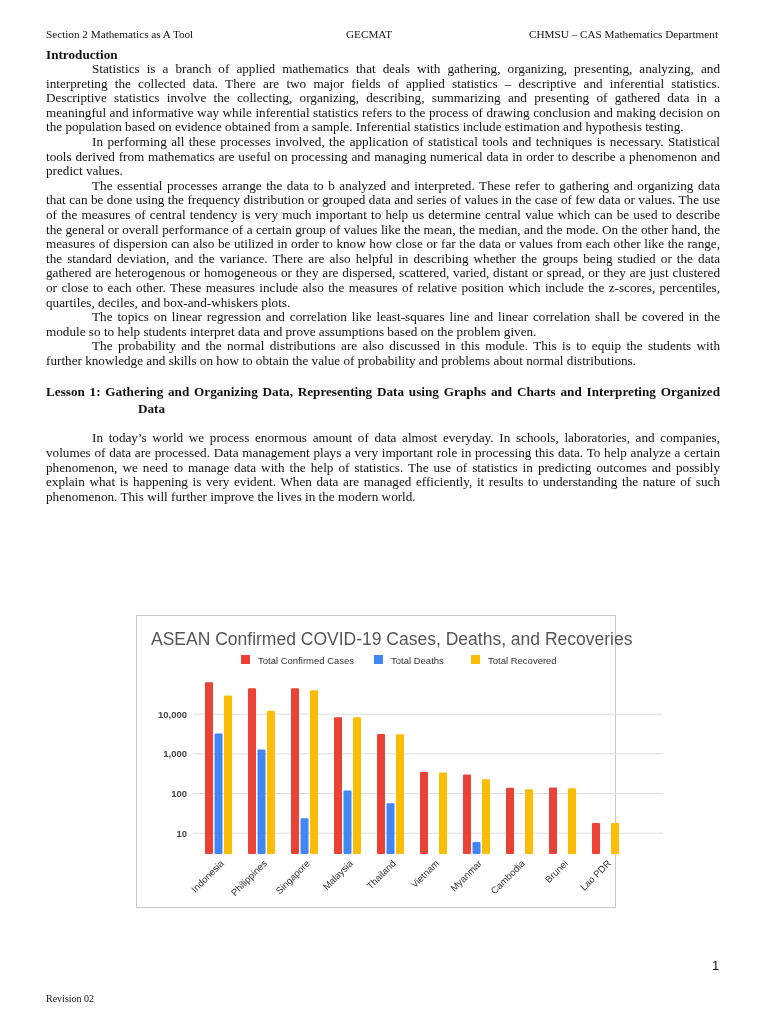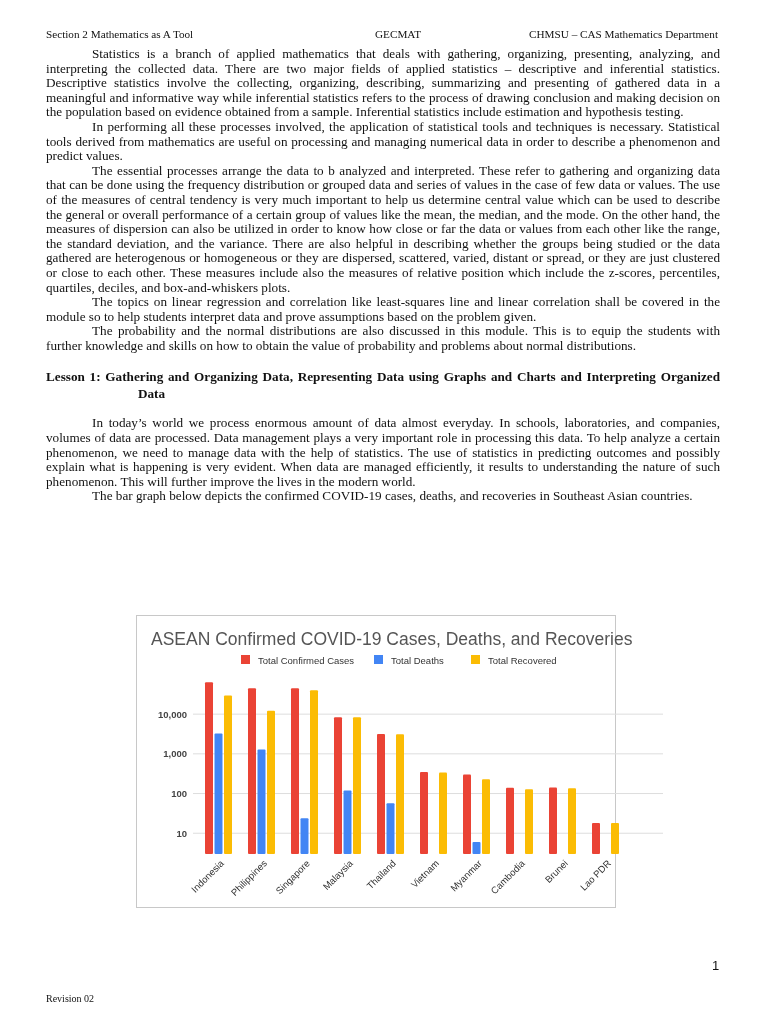--- a/index.html
+++ b/index.html
@@ -1,21 +1,21 @@
 <!DOCTYPE html>
 <html><head>
 <meta charset="utf-8">
 <style>
   html, body { margin: 0; padding: 0; background: #ffffff; }
   body { width: 768px; height: 1024px; position: relative; overflow: hidden;
          font-family: "Liberation Serif", serif; color: #111; }
   .header { position: absolute; top: 28px; left: 46px; width: 672px; height: 16px;
             font-size: 11.2px; }
   .header .l { position: absolute; left: 0; top: 0; }
-  .header .c { position: absolute; left: 300px; top: 0; margin-left: 29px; }
+  .header .c { position: absolute; left: 300px; top: 0; }
   .header .r { position: absolute; right: 0; top: 0; }
   .content { position: absolute; top: 47px; left: 46px; width: 674px;
              font-size: 13.2px; line-height: 14.6px; }
   .content h2 { margin: 0; font-size: 13.2px; font-weight: bold; line-height: 15px; }
   .content p { margin: 0; text-align: justify; text-indent: 46px; }
   .lesson { margin-top: 15px !important; font-weight: bold; text-indent: 0 !important;
             padding-left: 92px; text-indent: -92px !important; line-height: 17px; text-align: left; }
   .gap { height: 14px; }
   .chart-box { position: absolute; left: 136px; top: 615px; width: 480px; height: 293px;
                border: 1px solid #c8c8c8; background: #fff; box-sizing: border-box; }
@@ -27,29 +27,29 @@
 </head>
 <body>
 
 <div class="header">
   <span class="l">Section 2 Mathematics as A Tool</span>
   <span class="c">GECMAT</span>
   <span class="r">CHMSU – CAS Mathematics Department</span>
 </div>
 
 <div class="content">
+  <h2>Introduction</h2>
   <p>Statistics is a branch of applied mathematics that deals with gathering, organizing, presenting, analyzing, and interpreting the collected data. There are two major fields of applied statistics – descriptive and inferential statistics. Descriptive statistics involve the collecting, organizing, describing, summarizing and presenting of gathered data in a meaningful and informative way while inferential statistics refers to the process of drawing conclusion and making decision on the population based on evidence obtained from a sample. Inferential statistics include estimation and hypothesis testing.</p>
   <p>In performing all these processes involved, the application of statistical tools and techniques is necessary. Statistical tools derived from mathematics are useful on processing and managing numerical data in order to describe a phenomenon and predict values.</p>
   <p>The essential processes arrange the data to b analyzed and interpreted. These refer to gathering and organizing data that can be done using the frequency distribution or grouped data and series of values in the case of few data or values. The use of the measures of central tendency is very much important to help us determine central value which can be used to describe the general or overall performance of a certain group of values like the mean, the median, and the mode. On the other hand, the measures of dispersion can also be utilized in order to know how close or far the data or values from each other like the range, the standard deviation, and the variance. There are also helpful in describing whether the groups being studied or the data gathered are heterogenous or homogeneous or they are dispersed, scattered, varied, distant or spread, or they are just clustered or close to each other. These measures include also the measures of relative position which include the z-scores, percentiles, quartiles, deciles, and box-and-whiskers plots.</p>
   <p>The topics on linear regression and correlation like least-squares line and linear correlation shall be covered in the module so to help students interpret data and prove assumptions based on the problem given.</p>
   <p>The probability and the normal distributions are also discussed in this module. This is to equip the students with further knowledge and skills on how to obtain the value of probability and problems about normal distributions.</p>
   <p class="lesson">Lesson 1: Gathering and Organizing Data, Representing Data using Graphs and Charts and Interpreting Organized Data</p>
   <div class="gap"></div>
   <p>In today’s world we process enormous amount of data almost everyday. In schools, laboratories, and companies, volumes of data are processed. Data management plays a very important role in processing this data. To help analyze a certain phenomenon, we need to manage data with the help of statistics. The use of statistics in predicting outcomes and possibly explain what is happening is very evident. When data are managed efficiently, it results to understanding the nature of such phenomenon. This will further improve the lives in the modern world.</p>
-  <p>The bar graph below depicts the confirmed COVID-19 cases, deaths, and recoveries in Southeast Asian countries.</p>
 </div>
 
 <div class="chart-box">
   <svg id="chart" width="541" height="293" xmlns="http://www.w3.org/2000/svg">
     <text id="chart-title" x="14" y="29" font-family="Liberation Sans, sans-serif" font-size="17.5" fill="#555">ASEAN Confirmed COVID-19 Cases, Deaths, and Recoveries</text>
     <g id="legend">
         <g>
           <rect x="104" y="39" width="9" height="9" fill="#ea4335"></rect>
           <text x="121" y="47.5" font-family="Liberation Sans, sans-serif" font-size="9.5" fill="#333">Total Confirmed Cases</text>
         </g>

